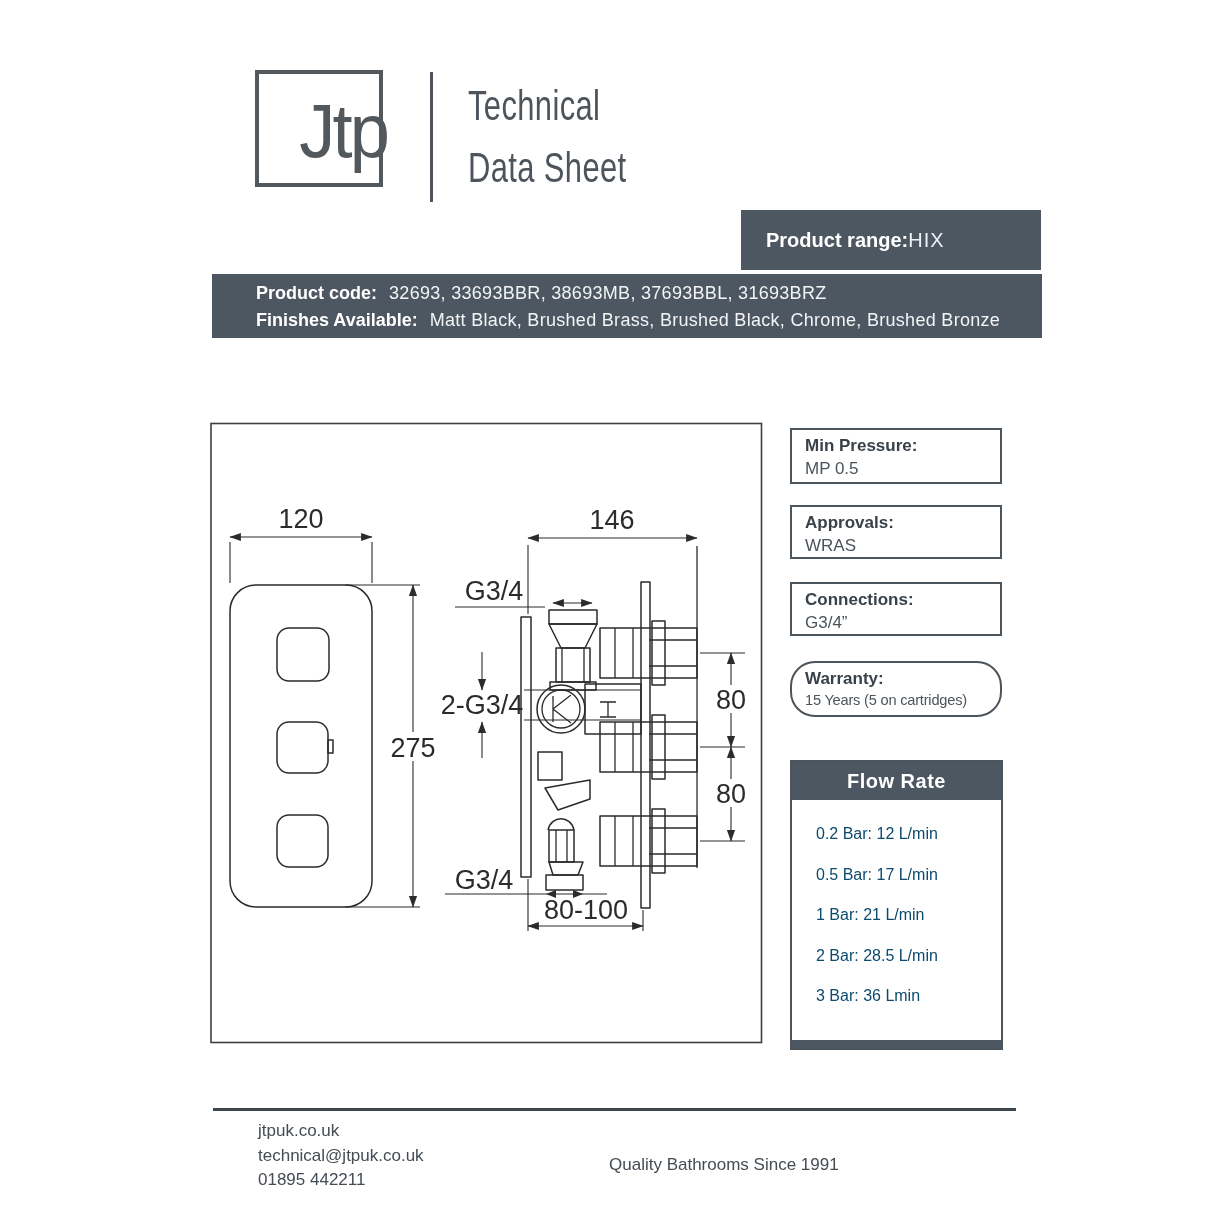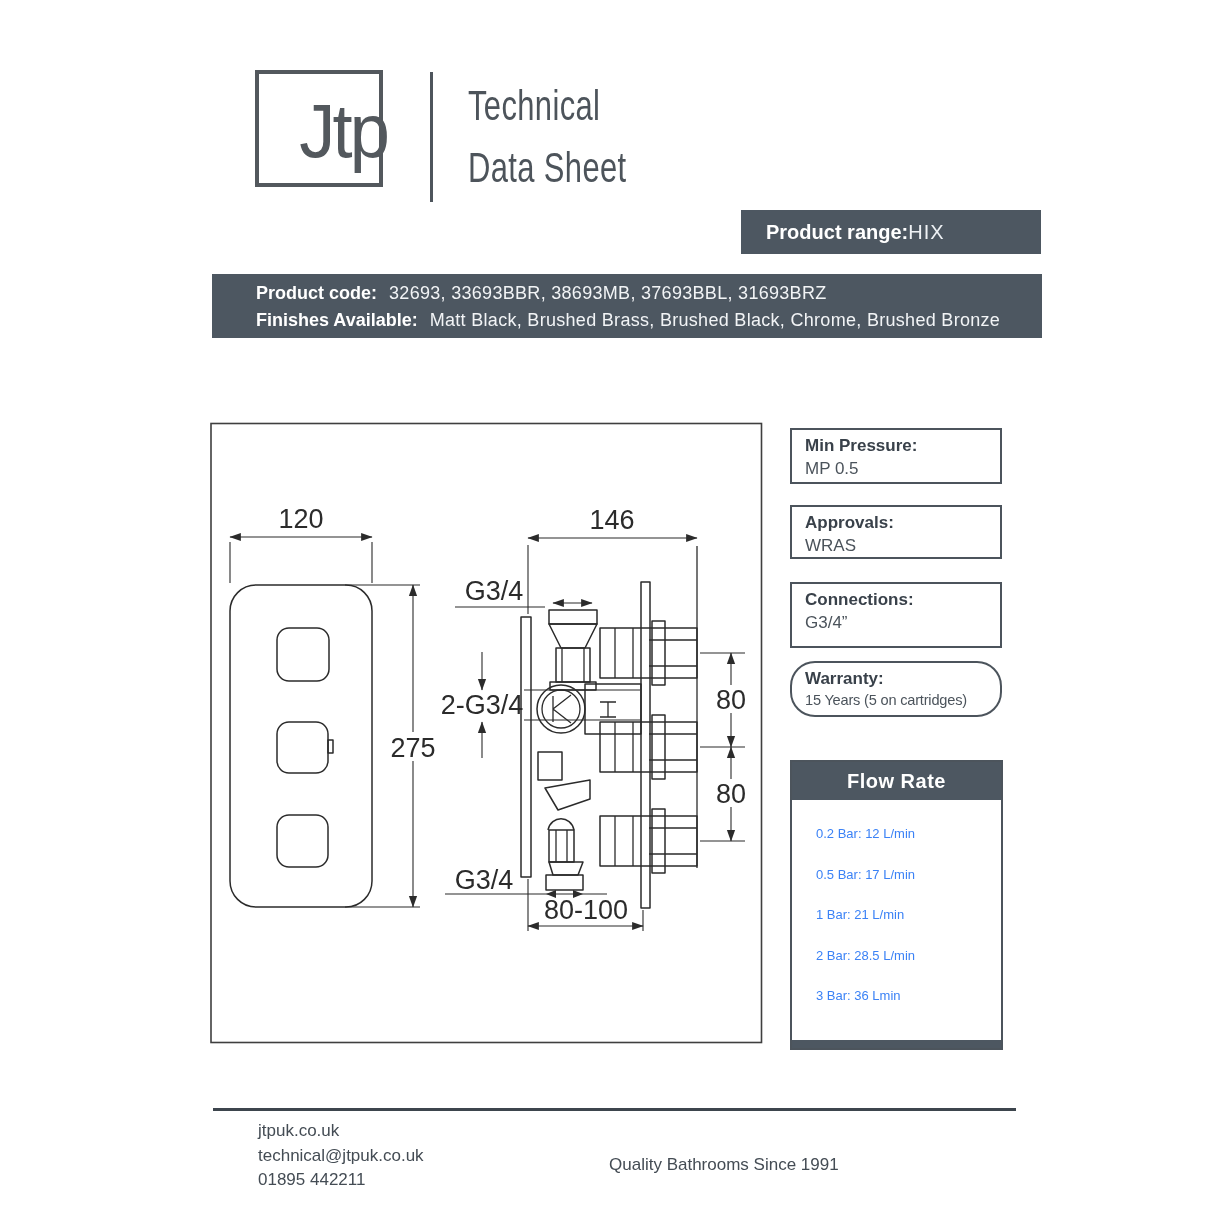--- a/index.html
+++ b/index.html
@@ -9,21 +9,21 @@
   
   .logo-box{position:absolute;left:255px;top:70px;width:128px;height:117px;
     border:4px solid #53585d;box-sizing:border-box;display:flex;align-items:center;justify-content:center;padding-left:48px;}
   .logo-text{font-size:76px;color:#53585d;font-weight:400;letter-spacing:-3px;
     transform:scaleX(.95) translateY(2px);}
   .brand-divider{position:absolute;left:430px;top:72px;width:3px;height:130px;background:#4e555c;}
   .doc-title{position:absolute;left:468px;top:74px;color:#4d545b;font-size:43px;
     line-height:62px;transform:scaleX(.72);transform-origin:left top;white-space:nowrap;letter-spacing:.5px;}
 
   
-  .range-bar{position:absolute;left:741px;top:210px;width:300px;height:44px;background:#4d5761;
+  .range-bar{position:absolute;left:741px;top:210px;width:300px;height:60px;background:#4d5761;
     display:flex;align-items:center;padding-left:25px;box-sizing:border-box;color:#fff;font-size:20px;}
   .range-bar .lbl{font-weight:700;}
   .range-bar .val{margin-left:0;font-weight:400;letter-spacing:1px;color:#eef1f4;}
   .code-bar{position:absolute;left:212px;top:274px;width:830px;height:64px;background:#4d5761;
     box-sizing:border-box;padding:6px 0 0 44px;color:#fff;font-size:18px;}
   .code-bar .row{line-height:27px;white-space:nowrap;}
   .code-bar .lbl{font-weight:700;}
   .code-bar .val{margin-left:12px;font-weight:400;letter-spacing:.3px;color:#f2f4f6;}
 
   
@@ -32,21 +32,21 @@
   .spec-box .lbl{font-size:17px;font-weight:700;color:#39414a;}
   .spec-box .val{font-size:17px;color:#4b535b;margin-top:3px;font-weight:400;}
   #spec-warranty .val{font-size:14.6px;letter-spacing:-.2px;}
 
   
   .flow-box{position:absolute;left:790px;top:760px;width:213px;height:290px;border:2px solid #4c545c;
     background:#fff;box-sizing:border-box;}
   .flow-head{height:38px;background:#4d5761;color:#fff;font-weight:700;font-size:20px;
     display:flex;align-items:center;justify-content:center;letter-spacing:.5px;}
   .flow-body{padding:14px 0 0 24px;}
-  .flow-row{font-size:13px;color:#3b82f6;line-height:40.5px;white-space:nowrap;}
+  .flow-row{font-size:16px;color:#0c4a6e;line-height:40.5px;white-space:nowrap;}
   .flow-foot{position:absolute;left:0;right:0;bottom:0;height:8px;background:#4d5761;}
 
   
   .footer-rule{position:absolute;left:213px;top:1108px;width:803px;height:3px;background:#3d454d;}
   .footer-left{position:absolute;left:258px;top:1119px;font-size:17px;color:#444c54;line-height:24.5px;}
   .footer-right{position:absolute;left:609px;top:1155px;width:360px;text-align:left;
     font-size:17px;color:#444c54;}
 
   
   .drawing{position:absolute;left:210px;top:422px;}
@@ -187,21 +187,21 @@
   </svg>
 
   <div class="spec-box" id="spec-min-pressure" style="top:428px;height:56px;">
     <div class="lbl">Min Pressure:</div>
     <div class="val">MP 0.5</div>
   </div>
   <div class="spec-box" id="spec-approvals" style="top:505px;height:54px;">
     <div class="lbl">Approvals:</div>
     <div class="val">WRAS</div>
   </div>
-  <div class="spec-box" id="spec-connections" style="top:582px;height:66px;">
+  <div class="spec-box" id="spec-connections" style="top:582px;height:54px;">
     <div class="lbl">Connections:</div>
     <div class="val">G3/4”</div>
   </div>
   <div class="spec-box" id="spec-warranty" style="top:661px;height:56px;border-radius:25px;">
     <div class="lbl">Warranty:</div>
     <div class="val">15 Years (5 on cartridges)</div>
   </div>
 
   <div class="flow-box">
     <div class="flow-head">Flow Rate</div>

